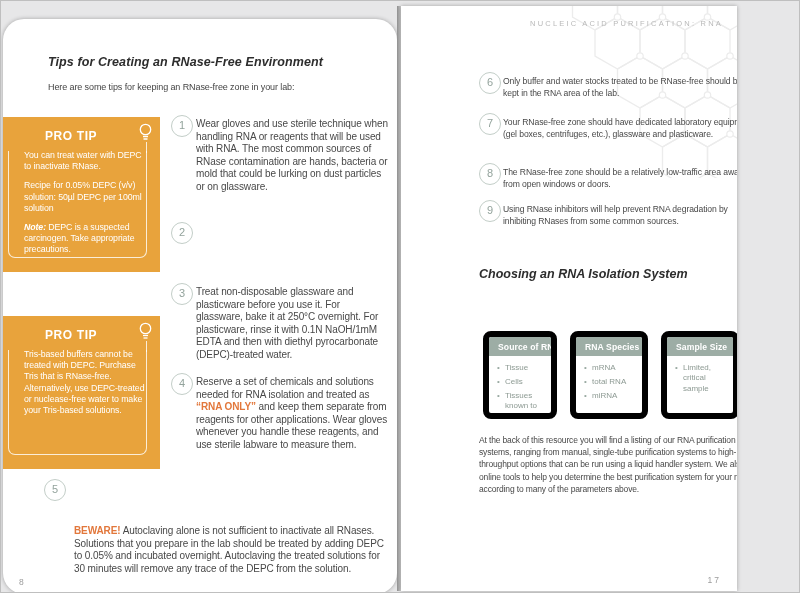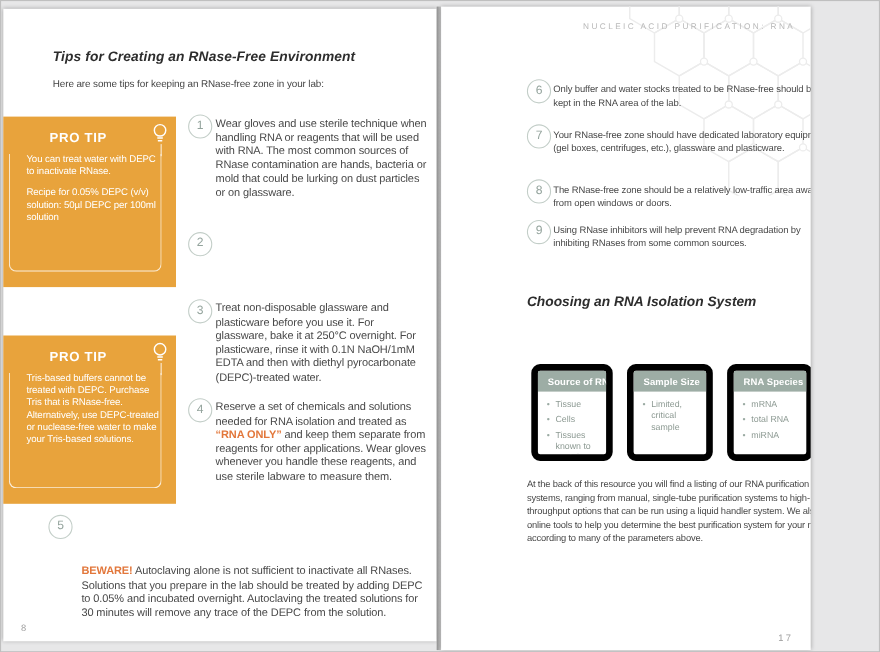--- a/index.html
+++ b/index.html
@@ -1,19 +1,19 @@
 <!DOCTYPE html>
 <html><head>
 <meta charset="utf-8">
 <style>
   html,body{margin:0;padding:0;background:#d9d9da;}
   .canvas{position:relative;width:800px;height:593px;background:#e7e7e8;border:1px solid #bfbfbf;
           box-sizing:border-box;overflow:hidden;font-family:"Liberation Sans","DejaVu Sans",sans-serif;}
   .page{position:absolute;background:#ffffff;box-shadow:0 0 4px rgba(0,0,0,.30);}
-  .page.left{left:2px;top:7px;width:394px;height:575px;overflow:hidden;}
+  .page.left{left:2px;top:18px;width:394px;height:575px;overflow:hidden;border-radius:21px;}
   .page.right{left:400px;top:5px;width:336px;height:585px;overflow:hidden;}
   .spine{position:absolute;left:396px;top:5px;width:4px;height:585px;
          background:linear-gradient(to right,#8f8f8f,#d2d2d2);}
 
   
   .l-title{position:absolute;left:45px;top:36px;font-size:12.5px;font-weight:bold;font-style:italic;
            color:#2d2d2d;letter-spacing:.1px;white-space:nowrap;}
   .l-intro{position:absolute;left:45px;top:63px;font-size:9px;color:#454545;letter-spacing:-.1px;white-space:nowrap;}
 
   .protip{position:absolute;left:-2px;width:159px;background:#e8a33c;color:#fff;}
@@ -86,20 +86,21 @@
         <svg width="17" height="21" viewBox="0 0 17 21">
           <circle cx="8.5" cy="7.5" r="5.2" fill="none" stroke="#fff" stroke-width="1.3"></circle>
           <line x1="6" y1="14.5" x2="11" y2="14.5" stroke="#fff" stroke-width="1.3"></line>
           <line x1="6.5" y1="17" x2="10.5" y2="17" stroke="#fff" stroke-width="1.3"></line>
         </svg>
       </span>
       <div class="pt-label">PRO TIP</div>
       <div class="pt-body">
         <p>You can treat water with DEPC to inactivate RNase.</p>
         <p>Recipe for 0.05% DEPC (v/v) solution: 50µl DEPC per 100ml solution</p>
+        <p><span class="pt-note-label">Note:</span><span> DEPC is a suspected carcinogen. Take appropriate precautions.</span></p>
       </div>
     </div>
 
     <div class="protip two">
       <div class="pt-frame"></div>
       <div class="pt-cord"></div>
       <span class="pt-bulb">
         <svg width="17" height="21" viewBox="0 0 17 21">
           <circle cx="8.5" cy="7.5" r="5.2" fill="none" stroke="#fff" stroke-width="1.3"></circle>
           <line x1="6" y1="14.5" x2="11" y2="14.5" stroke="#fff" stroke-width="1.3"></line>
@@ -196,34 +197,34 @@
 
     <div class="cards">
       <div class="card c1">
         <div class="card-h">Source of RNA</div>
         <ul>
           <li>Tissue</li>
           <li>Cells</li>
           <li>Tissues known to contain many RNases</li>
         </ul>
       </div>
-      <div class="card c3">
-        <div class="card-h">Sample Size</div>
-        <ul>
-          <li>Limited, critical sample</li>
-        </ul>
-      </div>
       <div class="card c2">
         <div class="card-h">RNA Species</div>
         <ul>
           <li>mRNA</li>
           <li>total RNA</li>
           <li>miRNA</li>
         </ul>
       </div>
+      <div class="card c3">
+        <div class="card-h">Sample Size</div>
+        <ul>
+          <li>Limited, critical sample</li>
+        </ul>
+      </div>
     </div>
 
     <div class="r-closing">At the back of this resource you will find a listing of our RNA purification systems, ranging from manual, single-tube purification systems to high-throughput options that can be run using a liquid handler system. We also offer online tools to help you determine the best purification system for your needs according to many of the parameters above.</div>
 
     <div class="pagenum r-pagenum">17</div>
   </div>
 
 </div>
 
 </body></html>

